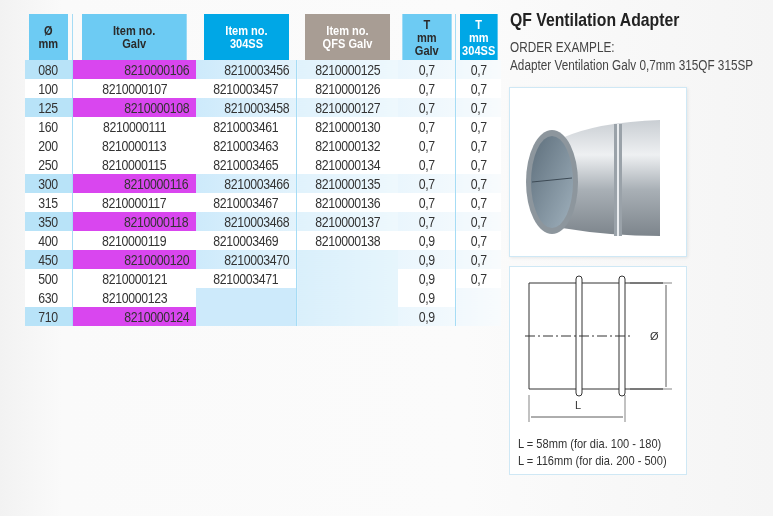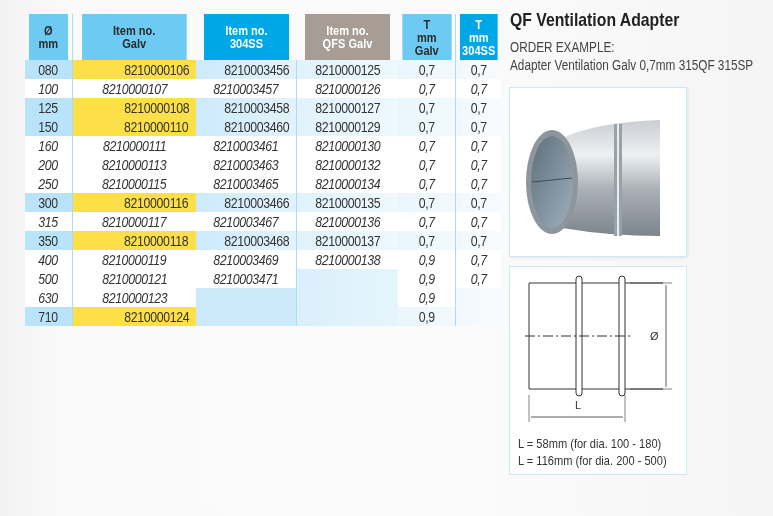--- a/index.html
+++ b/index.html
@@ -10,26 +10,26 @@
   .tbl th{font-family:"Liberation Sans",sans-serif;font-weight:bold;font-size:13px;line-height:13px;
     text-align:center;height:46px;padding:0;transform:scaleX(0.85);}
   .tbl th span{display:block;}
   .tbl td{height:19px;padding:0;font-size:15px;text-align:center;color:#333;letter-spacing:-0.4px;}
   .tbl td span{display:inline-block;transform:scaleX(0.82);}
   .h-light{background:#6dcbf3;color:#2a2a2a;}
   .h-blue{background:#00a7e6;color:#fff;}
   .h-grey{background:#a89d94;color:#fff;}
   .sep-r{border-right:1px solid #a6dcf5;}
   tr.odd td.c0{background:#b8e3f8;}
-  tr.odd td.c1{background:#fde047;padding-left:44px;}
+  tr.odd td.c1{background:#d946ef;padding-left:44px;}
   tr.odd td.c2{background:linear-gradient(90deg,#cdeafb,#e3f3fc);text-align:right;}
   tr.odd td.c3{background:linear-gradient(90deg,#e0f2fc,#eef8fd);}
   tr.odd td.c4{background:linear-gradient(90deg,#eaf6fd,#f2f9fd);}
   tr.odd td.c5{background:linear-gradient(90deg,#f0f8fd,#f8fbfd);}
-  tr.even td{background:#fff;font-style:italic;}
+  tr.even td{background:#fff;}
   td.empty2{background:#cdeafb !important;}
   td.empty3{background:linear-gradient(90deg,#d9effb,#e6f5fc) !important;}
   td.empty5{background:linear-gradient(90deg,#f1f8fd,#f8fbfd) !important;}
   .title{position:absolute;left:510px;top:9px;font-size:19px;font-weight:bold;color:#222;transform:scaleX(0.83);transform-origin:left;}
   .ord1,.ord2{position:absolute;left:510px;font-size:14px;color:#444;transform:scaleX(0.84);transform-origin:left;white-space:nowrap;}
   .ord1{top:39px;}
   .ord2{top:57px;}
   .photo{position:absolute;left:509px;top:87px;width:176px;height:168px;background:#fff;border:1px solid #cfe8f5;box-shadow:1px 1px 3px rgba(0,0,0,.08);}
   .draw{position:absolute;left:509px;top:266px;width:176px;height:207px;background:#fff;border:1px solid #cfe8f5;}
   .lnote{position:absolute;left:8px;font-size:13.5px;color:#333;white-space:nowrap;transform:scaleX(0.82);transform-origin:left;}
@@ -94,28 +94,20 @@
         <td class="c5"><span>0,7</span></td>
       </tr>
       <tr class="odd">
         <td class="c0 sep-r"><span>125</span></td>
         <td class="c1"><span>8210000108</span></td>
         <td class="c2 sep-r"><span>8210003458</span></td>
         <td class="c3"><span>8210000127</span></td>
         <td class="c4 sep-r"><span>0,7</span></td>
         <td class="c5"><span>0,7</span></td>
       </tr>
-      <tr class="odd">
-        <td class="c0 sep-r"><span>150</span></td>
-        <td class="c1"><span>8210000110</span></td>
-        <td class="c2 sep-r"><span>8210003460</span></td>
-        <td class="c3"><span>8210000129</span></td>
-        <td class="c4 sep-r"><span>0,7</span></td>
-        <td class="c5"><span>0,7</span></td>
-      </tr>
       <tr class="even">
         <td class="c0 sep-r"><span>160</span></td>
         <td class="c1"><span>8210000111</span></td>
         <td class="c2 sep-r"><span>8210003461</span></td>
         <td class="c3"><span>8210000130</span></td>
         <td class="c4 sep-r"><span>0,7</span></td>
         <td class="c5"><span>0,7</span></td>
       </tr>
       <tr class="even">
         <td class="c0 sep-r"><span>200</span></td>
@@ -155,20 +147,28 @@
         <td class="c2 sep-r"><span>8210003468</span></td>
         <td class="c3"><span>8210000137</span></td>
         <td class="c4 sep-r"><span>0,7</span></td>
         <td class="c5"><span>0,7</span></td>
       </tr>
       <tr class="even">
         <td class="c0 sep-r"><span>400</span></td>
         <td class="c1"><span>8210000119</span></td>
         <td class="c2 sep-r"><span>8210003469</span></td>
         <td class="c3"><span>8210000138</span></td>
+        <td class="c4 sep-r"><span>0,9</span></td>
+        <td class="c5"><span>0,7</span></td>
+      </tr>
+      <tr class="odd">
+        <td class="c0 sep-r"><span>450</span></td>
+        <td class="c1"><span>8210000120</span></td>
+        <td class="c2 sep-r"><span>8210003470</span></td>
+        <td class="c3 empty3"><span></span></td>
         <td class="c4 sep-r"><span>0,9</span></td>
         <td class="c5"><span>0,7</span></td>
       </tr>
       <tr class="even">
         <td class="c0 sep-r"><span>500</span></td>
         <td class="c1"><span>8210000121</span></td>
         <td class="c2 sep-r"><span>8210003471</span></td>
         <td class="c3 empty3"><span></span></td>
         <td class="c4 sep-r"><span>0,9</span></td>
         <td class="c5"><span>0,7</span></td>

